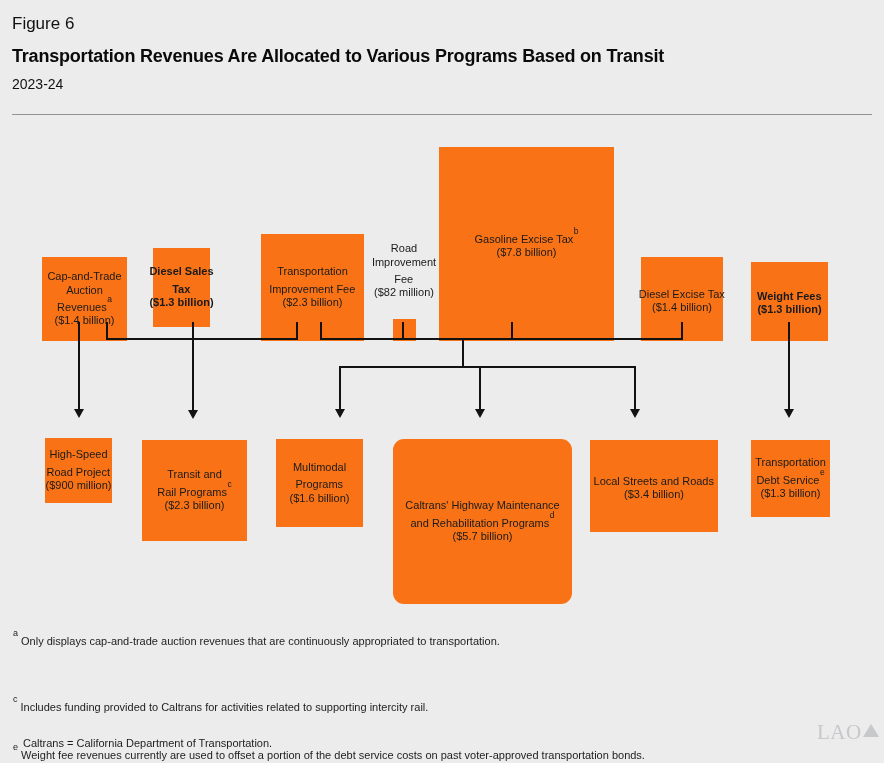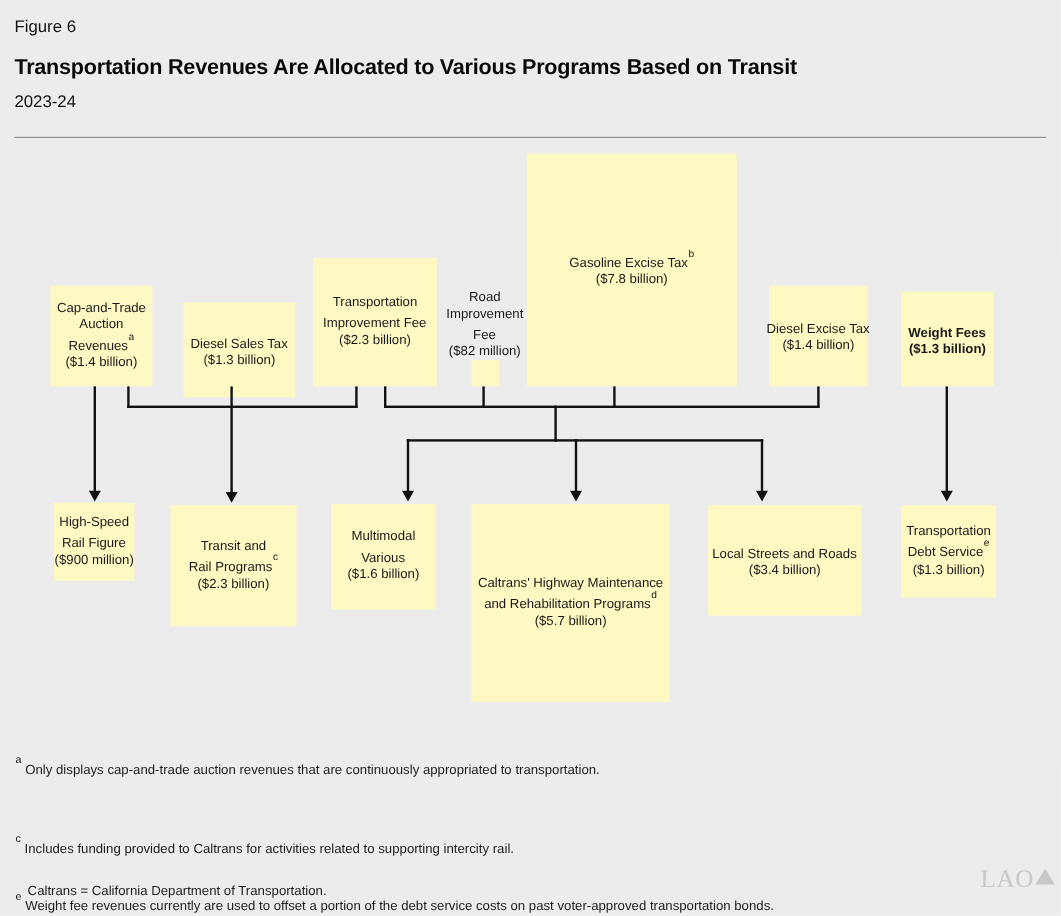--- a/index.html
+++ b/index.html
@@ -1,26 +1,26 @@
 <!DOCTYPE html>
 <html><head>
 <meta charset="utf-8">
 <style>
   html,body{margin:0;padding:0;}
   body{font-family:"Liberation Sans","DejaVu Sans",sans-serif;}
   #page{position:relative;width:884px;height:763px;background:#ebeceb;overflow:hidden;color:#1a1a1a;}
 
   
-  .figure-label{position:absolute;left:12px;top:14px;font-size:14px;color:#111;}
+  .figure-label{position:absolute;left:12px;top:14px;font-size:17px;color:#111;}
   .title{position:absolute;left:12px;top:46px;font-size:18px;font-weight:bold;color:#0a0a0a;letter-spacing:-0.2px;}
   .subtitle{position:absolute;left:12px;top:76px;font-size:14px;color:#111;}
   .rule{position:absolute;left:12px;top:114px;width:860px;height:1px;background:#90948f;}
 
   
-  .box{position:absolute;background:#fef9c3;display:flex;align-items:center;justify-content:center;text-align:center;font-size:11px;line-height:13.5px;}
+  .box{position:absolute;background:#f97316;display:flex;align-items:center;justify-content:center;text-align:center;font-size:11px;line-height:13.5px;margin-top:19px;}
   .box-inner{width:calc(100% + 16px);margin:0 -8px;}
   .lbl{white-space:pre-line;}
   .amt{white-space:nowrap;}
   .supr{font-size:8.5px;position:relative;top:-4px;margin-left:0.5px;}
   .free-label{position:absolute;text-align:center;font-size:11px;line-height:13.5px;}
 
   
   .vl,.hl{position:absolute;background:#121212;}
   .vl{width:2px;}
   .hl{height:2px;}
@@ -44,21 +44,21 @@
   <div class="title">Transportation Revenues Are Allocated to Various Programs Based on Transit</div>
   <div class="subtitle">2023-24</div>
   <div class="rule"></div>
 
   <div class="box" style="left:42px;top:238px;width:85px;height:84px;">
     <div class="box-inner"><span class="lbl">Cap-and-Trade
 Auction
 Revenues</span><sup class="supr">a</sup>
       <div class="amt">($1.4 billion)</div></div>
   </div>
-  <div class="box" style="left:153px;top:252px;width:93px;height:79px;">
+  <div class="box" style="left:153px;top:229px;width:57px;height:79px;font-weight:bold;">
     <div class="box-inner"><span class="lbl">Diesel Sales Tax</span><sup class="supr"></sup>
       <div class="amt">($1.3 billion)</div></div>
   </div>
   <div class="box" style="left:261px;top:215px;width:103px;height:107px;">
     <div class="box-inner"><span class="lbl">Transportation
 Improvement Fee</span><sup class="supr"></sup>
       <div class="amt">($2.3 billion)</div></div>
   </div>
 
   <div class="free-label" style="left:366px;top:242px;width:76px;">
@@ -103,34 +103,34 @@
   <div class="vl" style="left:479px;top:366px;height:44px;"></div>
   <div class="ah" style="left:475px;top:409px;"></div>
   <div class="vl" style="left:634px;top:366px;height:44px;"></div>
   <div class="ah" style="left:630px;top:409px;"></div>
 
   <div class="vl" style="left:788px;top:322px;height:88px;"></div>
   <div class="ah" style="left:784px;top:409px;"></div>
 
   <div class="box" style="left:45px;top:419px;width:67px;height:65px;">
     <div class="box-inner"><span class="lbl">High-Speed
-Rail Figure</span><sup class="supr"></sup>
+Road Project</span><sup class="supr"></sup>
       <div class="amt">($900 million)</div></div>
   </div>
   <div class="box" style="left:142px;top:421px;width:105px;height:101px;">
     <div class="box-inner"><span class="lbl">Transit and
 Rail Programs</span><sup class="supr">c</sup>
       <div class="amt">($2.3 billion)</div></div>
   </div>
   <div class="box" style="left:276px;top:420px;width:87px;height:88px;">
     <div class="box-inner"><span class="lbl">Multimodal
-Various</span><sup class="supr"></sup>
+Programs</span><sup class="supr"></sup>
       <div class="amt">($1.6 billion)</div></div>
   </div>
-  <div class="box" style="left:393px;top:420px;width:165px;height:165px;">
+  <div class="box" style="left:393px;top:420px;width:179px;height:165px;border-radius:11px;">
     <div class="box-inner"><span class="lbl">Caltrans' Highway Maintenance
 and Rehabilitation Programs</span><sup class="supr">d</sup>
       <div class="amt">($5.7 billion)</div></div>
   </div>
   <div class="box" style="left:590px;top:421px;width:128px;height:92px;">
     <div class="box-inner"><span class="lbl">Local Streets and Roads</span><sup class="supr"></sup>
       <div class="amt">($3.4 billion)</div></div>
   </div>
   <div class="box" style="left:751px;top:421px;width:79px;height:77px;">
     <div class="box-inner"><span class="lbl">Transportation

